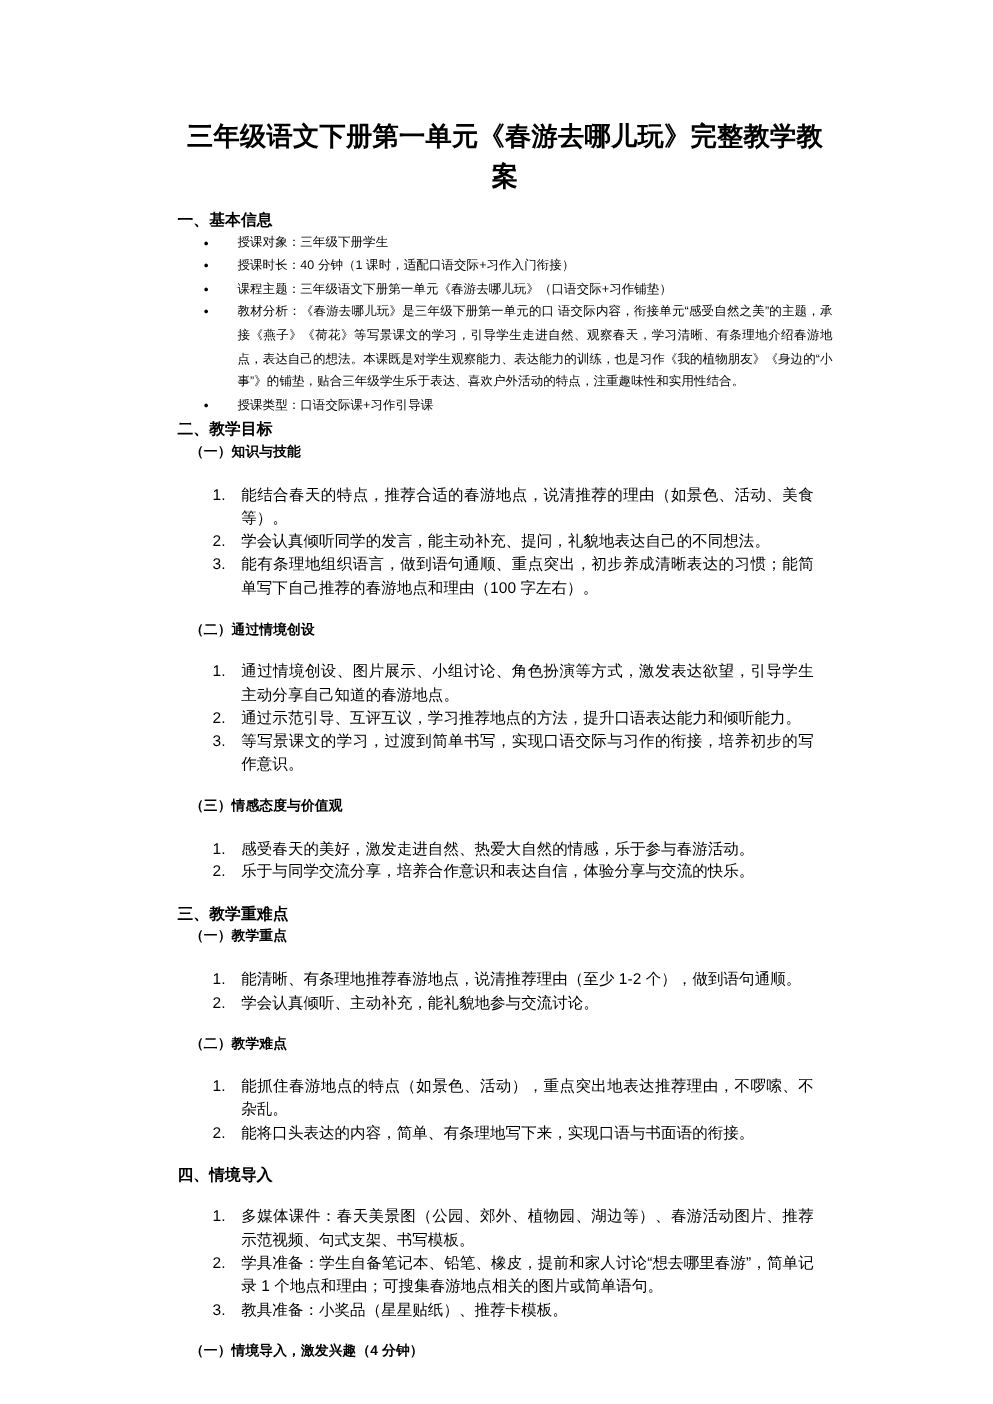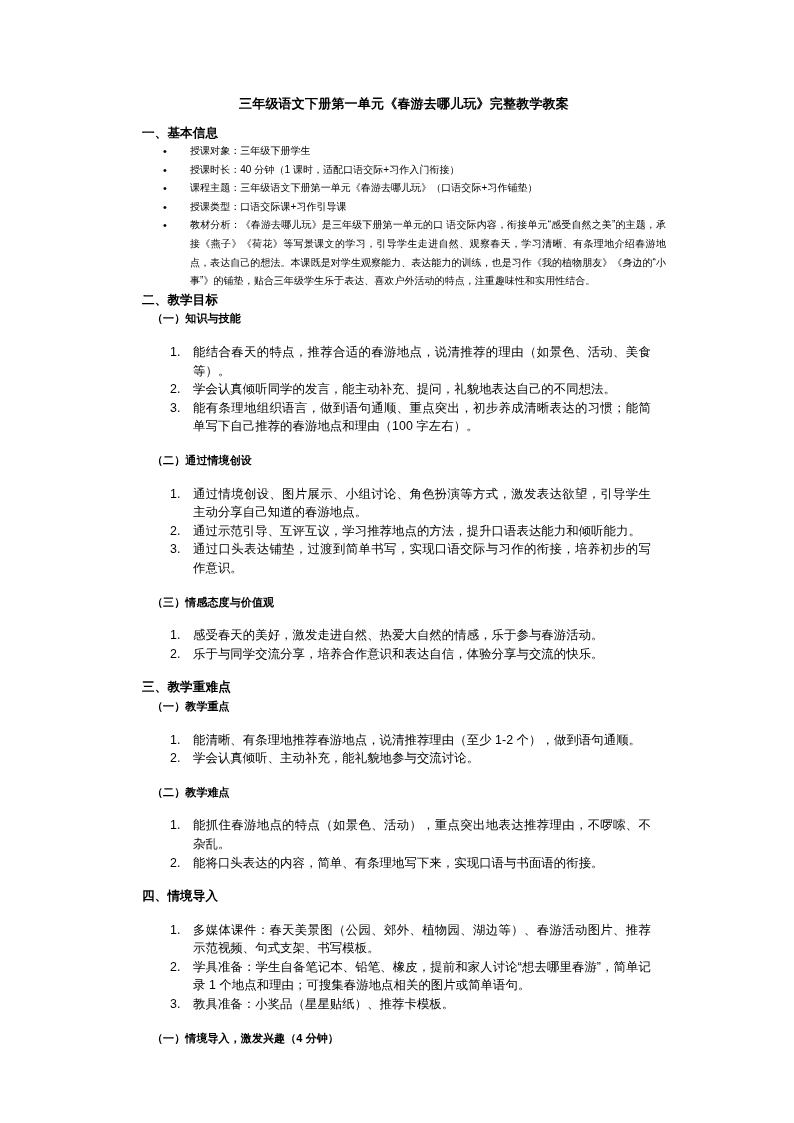--- a/index.html
+++ b/index.html
@@ -23,21 +23,21 @@
     background: #fff;
   }
   .content {
     position: absolute;
     left: 142px;
     top: 94px;
     width: 524px;
   }
 
   .doc-title {
-    font-size: 13px;
+    font-size: 21px;
     font-weight: bold;
     text-align: center;
     line-height: 1.5;
     margin: 0 0 10px 0;
     letter-spacing: 0.2px;
   }
 
   .h2 {
     font-size: 12.6px;
     font-weight: bold;
@@ -111,40 +111,40 @@
   <div class="content">
 
     <h1 class="doc-title">三年级语文下册第一单元《春游去哪儿玩》完整教学教案</h1>
 
     <div class="blk">
       <div class="h2">一、基本信息</div>
       <ul class="bullets">
         <li>授课对象：三年级下册学生</li>
         <li>授课时长：40 分钟（1 课时，适配口语交际+习作入门衔接）</li>
         <li>课程主题：三年级语文下册第一单元《春游去哪儿玩》（口语交际+习作铺垫）</li>
+        <li>教材分析：《春游去哪儿玩》是三年级下册第一单元的口 语交际内容，衔接单元“感受自然之美”的主题，承接《燕子》《荷花》等写景课文的学习，引导学生走进自然、观察春天，学习清晰、有条理地介绍春游地点，表达自己的想法。本课既是对学生观察能力、表达能力的训练，也是习作《我的植物朋友》《身边的“小事”》的铺垫，贴合三年级学生乐于表达、喜欢户外活动的特点，注重趣味性和实用性结合。</li>
         <li>授课类型：口语交际课+习作引导课</li>
-        <li>教材分析：《春游去哪儿玩》是三年级下册第一单元的口 语交际内容，衔接单元“感受自然之美”的主题，承接《燕子》《荷花》等写景课文的学习，引导学生走进自然、观察春天，学习清晰、有条理地介绍春游地点，表达自己的想法。本课既是对学生观察能力、表达能力的训练，也是习作《我的植物朋友》《身边的“小事”》的铺垫，贴合三年级学生乐于表达、喜欢户外活动的特点，注重趣味性和实用性结合。</li>
       </ul>
     </div>
 
     <div class="blk">
       <div class="h2">二、教学目标</div>
 
       <div class="h3">（一）知识与技能</div>
       <ol class="nums">
         <li>能结合春天的特点，推荐合适的春游地点，说清推荐的理由（如景色、活动、美食等）。</li>
         <li>学会认真倾听同学的发言，能主动补充、提问，礼貌地表达自己的不同想法。</li>
         <li>能有条理地组织语言，做到语句通顺、重点突出，初步养成清晰表达的习惯；能简单写下自己推荐的春游地点和理由（100 字左右）。</li>
       </ol>
 
       <div class="h3">（二）通过情境创设</div>
       <ol class="nums">
         <li>通过情境创设、图片展示、小组讨论、角色扮演等方式，激发表达欲望，引导学生主动分享自己知道的春游地点。</li>
         <li>通过示范引导、互评互议，学习推荐地点的方法，提升口语表达能力和倾听能力。</li>
-        <li>通过口头表达铺垫，过渡到简单书写，实现口语交际与习作的衔接，培养初步的写作意识。</li>
+        <li>等写景课文的学习，过渡到简单书写，实现口语交际与习作的衔接，培养初步的写作意识。</li>
       </ol>
 
       <div class="h3">（三）情感态度与价值观</div>
       <ol class="nums">
         <li>感受春天的美好，激发走进自然、热爱大自然的情感，乐于参与春游活动。</li>
         <li>乐于与同学交流分享，培养合作意识和表达自信，体验分享与交流的快乐。</li>
       </ol>
     </div>
 
     <div class="blk">

